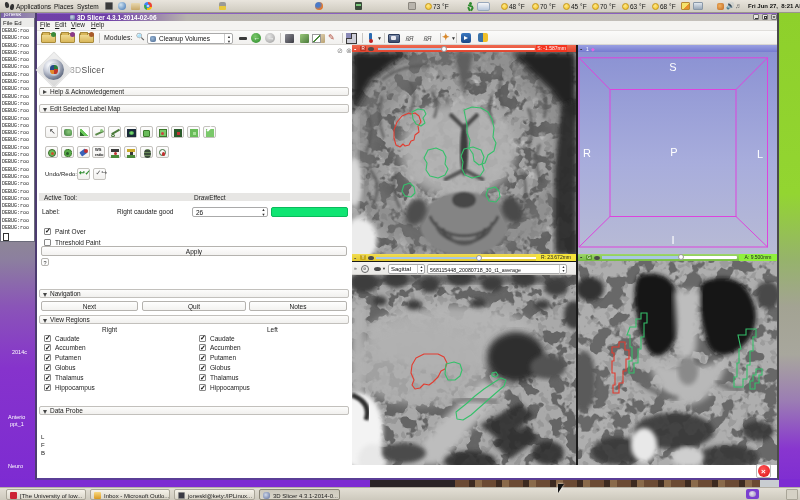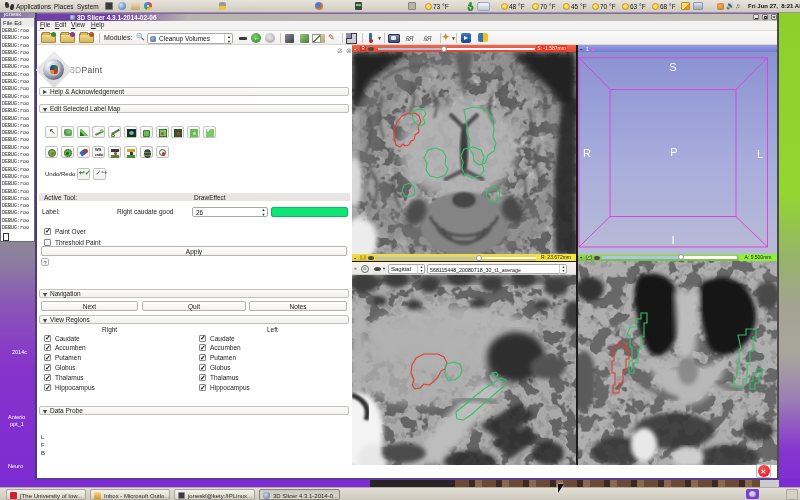--- a/index.html
+++ b/index.html
@@ -218,21 +218,21 @@
 
     <div class="t" style="left:298px;top:2px;font-size:7px;color:#888">⊘</div>
     <div class="t" style="left:307px;top:2px;font-size:7px;color:#888">⊗</div>
 
     <div class="abs" style="left:1px;top:11px;width:28px;height:28px">
       <div class="abs" style="left:1px;top:1px;width:26px;height:26px;background:linear-gradient(135deg,#f0f0f0,#d8d8d8);transform:rotate(45deg);border:1px solid #e0e0e0"></div>
       <div class="abs" style="left:3px;top:3px;width:21px;height:21px;border-radius:50%;background:radial-gradient(circle at 35% 30%,#f4f6fa 10%,#c8ccd8 35%,#707a90 70%,#2a3144 100%)"></div>
       <div class="abs" style="left:8px;top:7px;width:12px;height:13px;border-radius:50% 40% 45% 50%;background:radial-gradient(circle at 45% 45%,#eef1f6 25%,#c2cad6 60%,#8a94a8 100%)"></div>
       <div class="abs" style="left:10px;top:9px;width:8px;height:9px;border-radius:40%;background:conic-gradient(#2a7a3a 0 25%,#c0392a 25% 50%,#e08a2a 50% 75%,#2a4a8a 75% 100%)"></div>
     </div>
-    <div class="t" style="left:31px;top:20px;font-size:8.5px;color:#9a9a9a;letter-spacing:0.3px">3D<span style="color:#4a4a4a">Paint</span></div>
+    <div class="t" style="left:31px;top:20px;font-size:8.5px;color:#9a9a9a;letter-spacing:0.3px">3D<span style="color:#4a4a4a">Slicer</span></div>
 
     <div class="secbar" style="top:42px"><span class="secarrow arr-r"></span>Help &amp; Acknowledgement</div>
     <div class="secbar" style="top:59px"><span class="secarrow arr-d"></span>Edit Selected Label Map</div>
 
     <div class="ibtn" style="left:6px;top:81px">
         <div class="t" style="left:3px;top:0px;font-size:8px;color:#444">↖</div>
       </div>
     <div class="ibtn" style="left:21.8px;top:81px">
         <div class="abs" style="left:2px;top:2px;width:8px;height:7px;background:radial-gradient(circle at 60% 40%,#8ac87a,#3a7a3a);border-radius:2px 3px 2px 3px"></div>
       </div>

